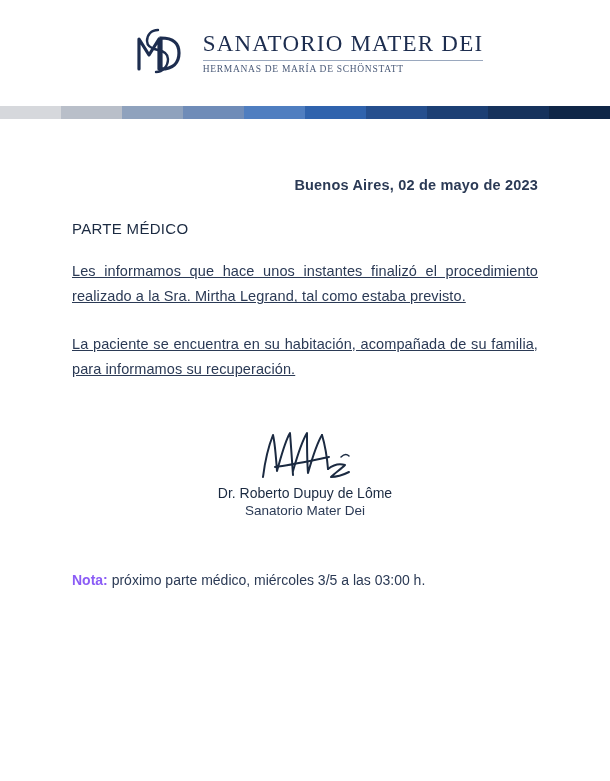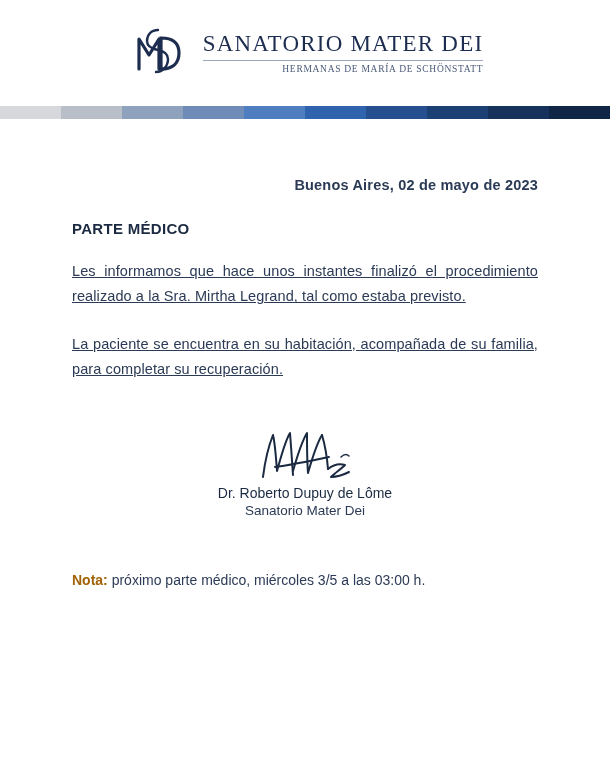--- a/index.html
+++ b/index.html
@@ -59,21 +59,21 @@
   }
   .brand-sub {
     font-family: "Liberation Serif", serif;
     font-size: 9.5px;
     letter-spacing: 0.7px;
     color: #4a5a78;
     margin-top: 4px;
     padding-top: 3px;
     border-top: 1px solid #9aa8be;
     white-space: nowrap;
-    text-align: right;
+    text-align: left;
   }
 
   
   .colorbar {
     display: flex;
     height: 13px;
     width: 100%;
     margin-top: 22px;
   }
   .colorbar span { display: block; height: 100%; }
@@ -85,21 +85,21 @@
   .date-line {
     text-align: right;
     font-size: 14.5px;
     color: #2b3a55;
     margin-top: 58px;
     letter-spacing: 0.2px;
     font-weight: bold;
   }
   .doc-title {
     font-size: 15px;
-    font-weight: bold;
+    font-weight: normal;
     color: #1b2a41;
     margin-top: 27px;
     letter-spacing: 0.3px;
   }
   p.para {
     font-size: 14.5px;
     line-height: 1.75;
     color: #2b3a55;
     text-align: justify;
     margin: 22px 0 0 0;
@@ -129,21 +129,21 @@
     color: #2b3a55;
     line-height: 1.45;
   }
 
   
   .note {
     margin-top: 52px;
     font-size: 14px;
     color: #2b3a55;
   }
-  .note b { color: #a16207; margin-top: 36px; }
+  .note b { color: #8b5cf6; margin-top: 36px; }
 
   .bottom-rule {
     position: absolute;
     left: 0;
     right: 0;
     bottom: 0;
     height: 26px;
     background: #ffffff;
   }
 </style>
@@ -181,21 +181,21 @@
       <span style="background: rgb(28, 63, 116); flex: 1 1 0px;"></span>
       <span style="background: rgb(22, 50, 92); flex: 1 1 0px;"></span>
       <span style="background: rgb(15, 38, 71); flex: 1 1 0px;"></span>
     </div>
 
   <div class="content">
     <div class="date-line">Buenos Aires, 02 de mayo de 2023</div>
     <div class="doc-title">PARTE MÉDICO</div>
 
     <p class="para">Les informamos que hace unos instantes finalizó el procedimiento realizado a la Sra. Mirtha Legrand, tal como estaba previsto.</p>
-    <p class="para">La paciente se encuentra en su habitación, acompañada de su familia, para completar su recuperación.</p>
+    <p class="para">La paciente se encuentra en su habitación, acompañada de su familia, para informamos su recuperación.</p>
 
     <div class="signature-area">
       <div class="sig-svg-wrap">
         <svg width="120" height="56" viewBox="0 0 120 56" xmlns="http://www.w3.org/2000/svg">
           <g fill="none" stroke="#1b2a41" stroke-width="2" stroke-linecap="round" stroke-linejoin="round">
             <path d="M18 50 C20 34 24 18 28 8 C30 16 31 30 32 44 C36 30 40 14 45 6 C46 18 47 34 48 48"></path>
             <path d="M48 44 C52 30 57 14 62 6 C62 20 62 34 63 46 C67 32 72 16 77 8"></path>
             <path d="M77 8 C80 18 82 30 83 42"></path>
             <path d="M30 40 C46 38 64 34 84 30"></path>
             <path d="M83 42 C88 38 94 36 100 38 C96 42 90 46 86 50 C92 50 98 48 104 45"></path>

